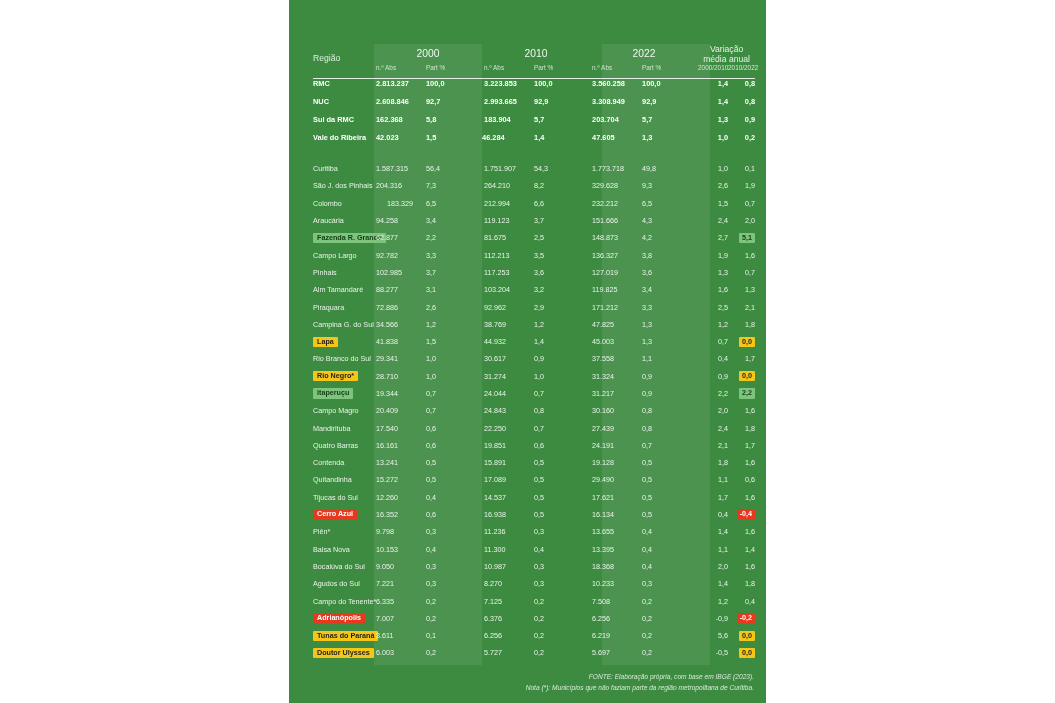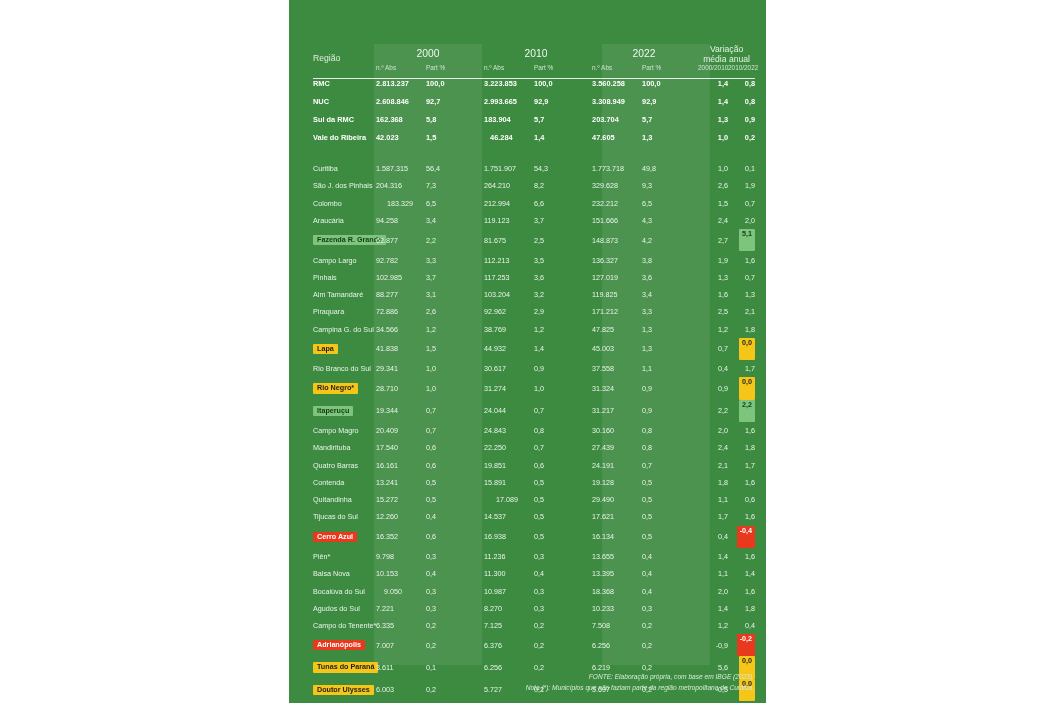--- a/index.html
+++ b/index.html
@@ -148,21 +148,21 @@
     font-weight: bold;
     border-radius: 1px;
     line-height: 1;
   }
   .chip-yellow { background: #f5c518; color: #1f1f1f; }
   .chip-green  { background: #7dc47d; color: #143d14; }
   .chip-red    { background: #e8391e; color: #ffffff; }
 
   .vchip {
     display: inline-block;
-    padding: 1px 3px 14px 3px;
+    padding: 1px 3px 2px 3px;
     font-weight: bold;
     border-radius: 1px;
     line-height: 1;
   }
   .vchip-yellow { background: #f5c518; color: #1f1f1f; }
   .vchip-green  { background: #7dc47d; color: #143d14; }
   .vchip-red    { background: #e8391e; color: #ffffff; }
 
   .footnotes {
     position: absolute;
@@ -251,21 +251,21 @@
               <td class="r-pct">5,7</td>
               <td class="r-num" style="padding-left: 2px;">203.704</td>
               <td class="r-pct">5,7</td>
               <td class="r-var">1,3</td>
               <td class="r-var">0,9</td>
             </tr>
             <tr class="bold" style="height: 18px;">
               <td class="r-name">Vale do Ribeira</td>
               <td class="r-num" style="padding-left: 2px;">42.023</td>
               <td class="r-pct">1,5</td>
-              <td class="r-num" style="padding-left: 8px;">46.284</td>
+              <td class="r-num" style="padding-left: 0;">46.284</td>
               <td class="r-pct">1,4</td>
               <td class="r-num" style="padding-left: 2px;">47.605</td>
               <td class="r-pct">1,3</td>
               <td class="r-var">1,0</td>
               <td class="r-var">0,2</td>
             </tr>
             <tr class="spacer">
               <td colspan="9"></td>
             </tr>
             <tr style="height: 17.3px;">
@@ -463,21 +463,21 @@
               <td class="r-pct">0,5</td>
               <td class="r-num" style="padding-left: 2px;">19.128</td>
               <td class="r-pct">0,5</td>
               <td class="r-var">1,8</td>
               <td class="r-var">1,6</td>
             </tr>
             <tr style="height: 17.3px;">
               <td class="r-name">Quitandinha</td>
               <td class="r-num" style="padding-left: 2px;">15.272</td>
               <td class="r-pct">0,5</td>
-              <td class="r-num" style="padding-left: 14px; margin-left: 26px;">17.089</td>
+              <td class="r-num" style="padding-left: 2px; margin-left: 26px;">17.089</td>
               <td class="r-pct">0,5</td>
               <td class="r-num" style="padding-left: 2px;">29.490</td>
               <td class="r-pct">0,5</td>
               <td class="r-var">1,1</td>
               <td class="r-var">0,6</td>
             </tr>
             <tr style="height: 17.3px;">
               <td class="r-name">Tijucas do Sul</td>
               <td class="r-num" style="padding-left: 2px;">12.260</td>
               <td class="r-pct">0,4</td>
@@ -516,21 +516,21 @@
               <td class="r-pct">0,4</td>
               <td class="r-num" style="padding-left: 2px;">11.300</td>
               <td class="r-pct">0,4</td>
               <td class="r-num" style="padding-left: 2px;">13.395</td>
               <td class="r-pct">0,4</td>
               <td class="r-var">1,1</td>
               <td class="r-var">1,4</td>
             </tr>
             <tr style="height: 17.3px;">
               <td class="r-name">Bocaiúva do Sul</td>
-              <td class="r-num" style="padding-left: 10px;">9.050</td>
+              <td class="r-num" style="padding-left: 2px;">9.050</td>
               <td class="r-pct">0,3</td>
               <td class="r-num" style="padding-left: 2px;">10.987</td>
               <td class="r-pct">0,3</td>
               <td class="r-num" style="padding-left: 2px;">18.368</td>
               <td class="r-pct">0,4</td>
               <td class="r-var">2,0</td>
               <td class="r-var">1,6</td>
             </tr>
             <tr style="height: 17.3px;">
               <td class="r-name">Agudos do Sul</td>

